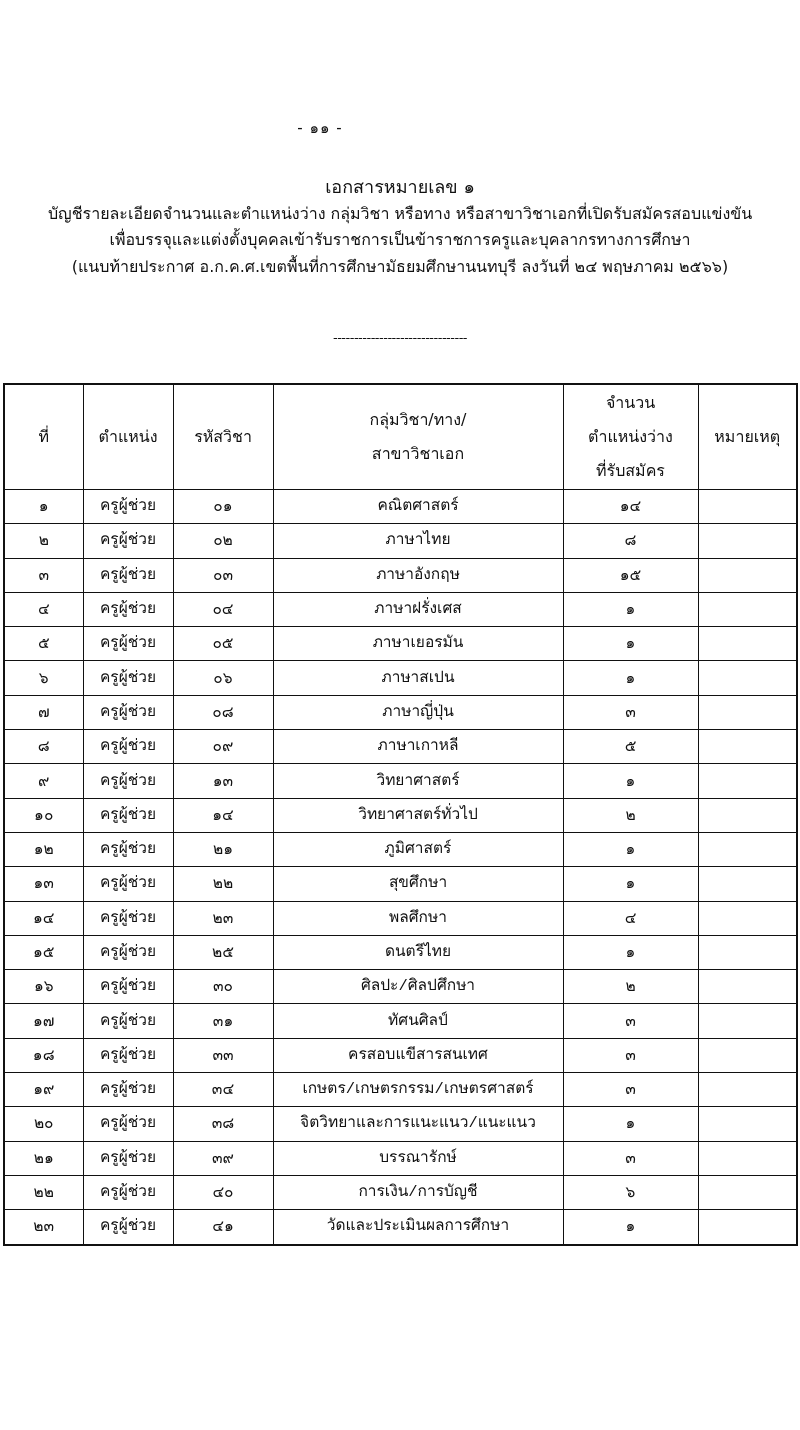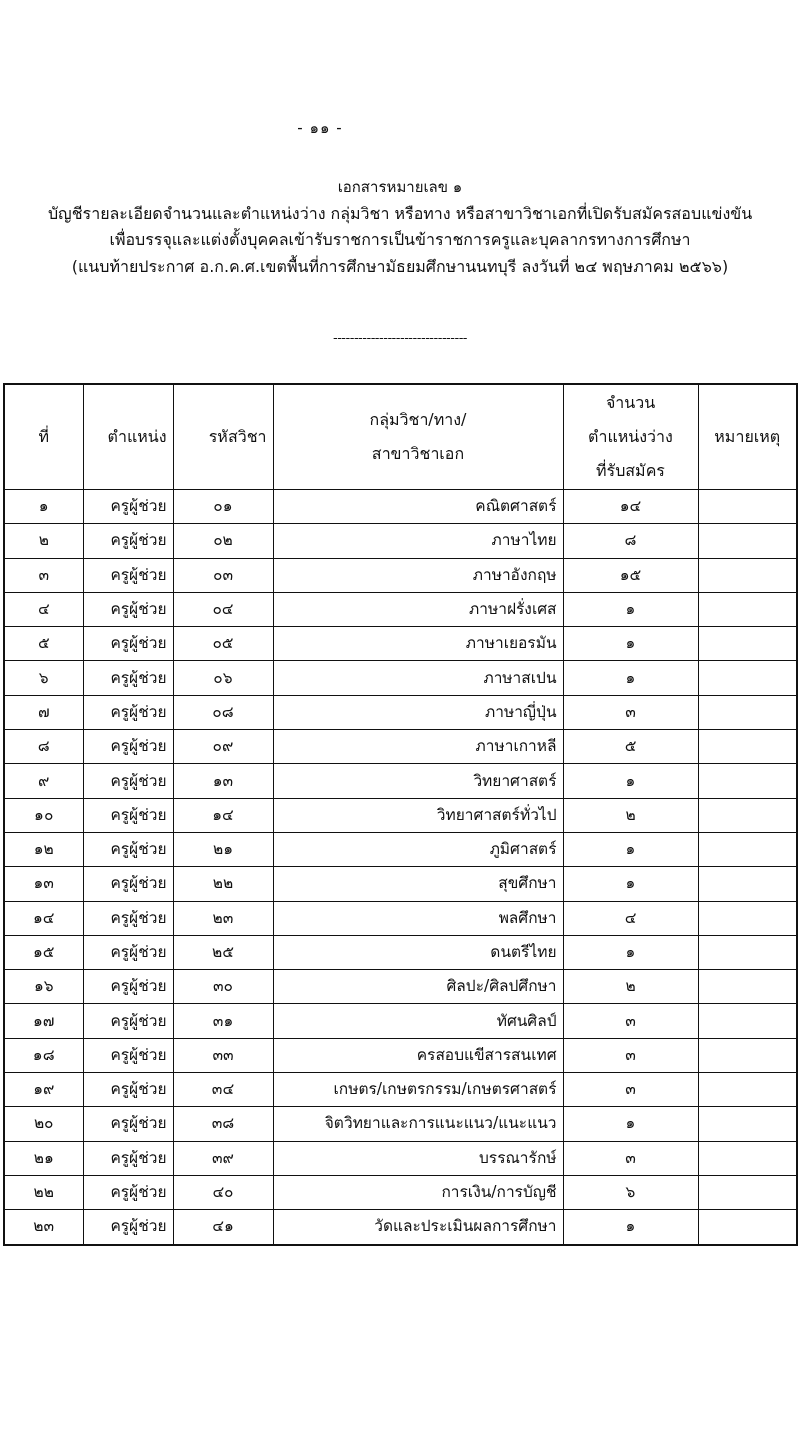--- a/index.html
+++ b/index.html
@@ -30,21 +30,21 @@
     left: 0;
     width: 800px;
     text-align: center;
   }
   .heading-block .line {
     font-size: 16px;
     line-height: 26.5px;
     white-space: nowrap;
   }
   .heading-block .line.title {
-    font-size: 15px;
+    font-size: 18px;
   }
   .separator {
     position: absolute;
     top: 330px;
     left: 0;
     width: 800px;
     text-align: center;
     font-size: 13px;
     letter-spacing: -0.5px;
   }
@@ -66,28 +66,28 @@
     overflow: hidden;
     white-space: nowrap;
   }
   table.vacancy thead th {
     height: 104px;
     text-align: center;
     line-height: 34px;
     font-size: 16px;
   }
   table.vacancy thead th.left {
-    text-align: right;
+    text-align: center;
   }
   table.vacancy tbody td {
     height: 33.3px;
     line-height: 33px;
   }
   td.c-no, td.c-code, td.c-count { text-align: center; }
-  td.c-pos, td.c-subject { text-align: right; }
+  td.c-pos, td.c-subject { text-align: center; font-family: Liberation Mono, monospace; }
   col.w-no { width: 79px; }
   col.w-pos { width: 90px; }
   col.w-code { width: 100px; }
   col.w-subject { width: 290px; }
   col.w-count { width: 135px; }
   col.w-note { width: 99px; }
 </style>
 </head>
 <body>
 

